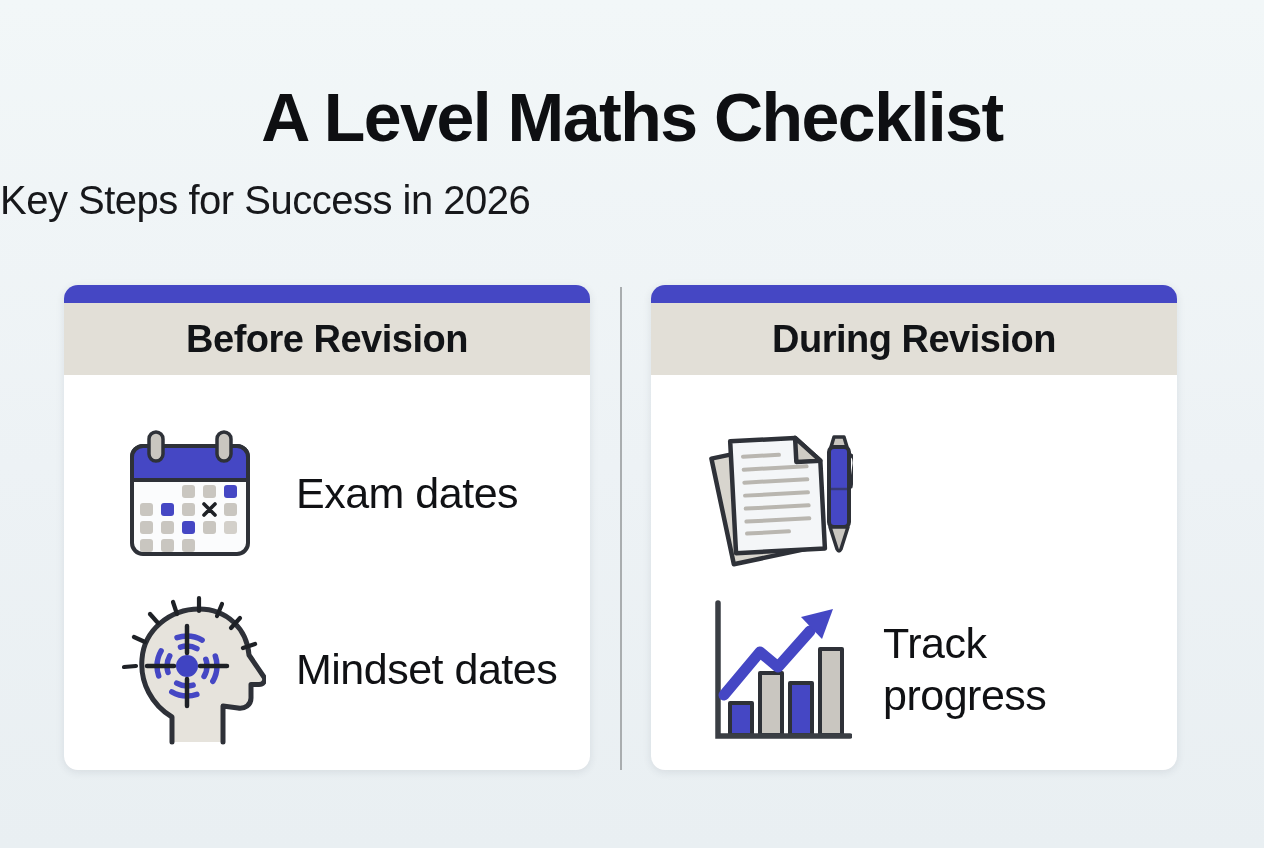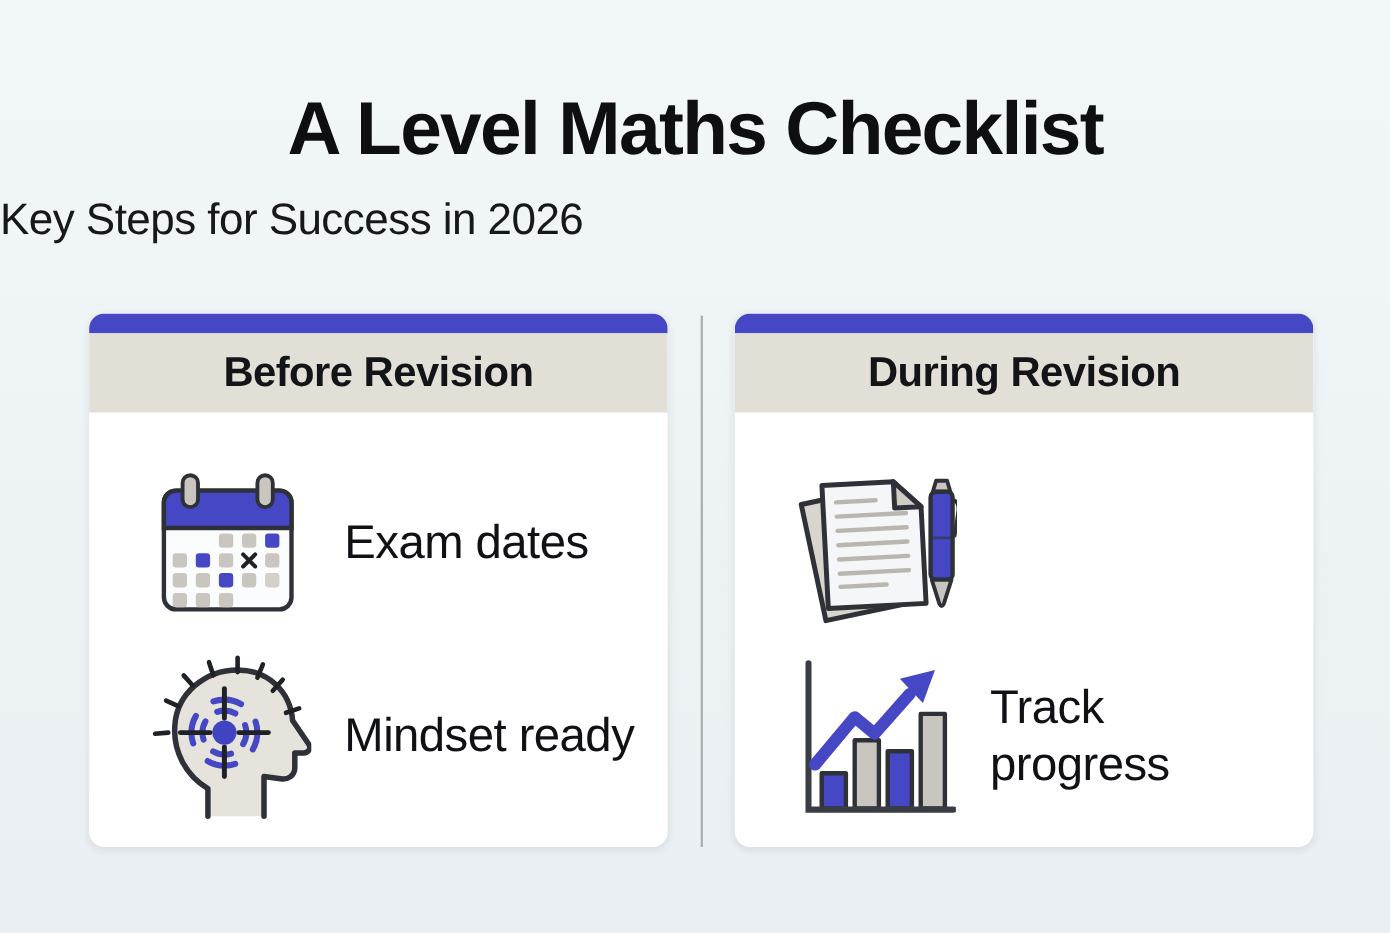--- a/index.html
+++ b/index.html
@@ -25,21 +25,21 @@
     margin-top: 22px;
     font-size: 40px;
     font-weight: normal;
     letter-spacing: -0.5px;
     color: #17181B;
   }
 
   .cards-wrap {
     position: absolute;
     top: 285px;
-    left: 81px;
+    left: 64px;
     width: 1113px;
     display: flex;
     align-items: flex-end;
   }
   .card {
     width: 526px;
     height: 485px;
     background: #FFFFFF;
     border-radius: 14px;
     box-shadow: 0 2px 8px rgba(40,50,70,0.10);
@@ -163,21 +163,21 @@
                 <path d="M20,42 L31,47"></path>
                 <path d="M36,19 L44,28"></path>
                 <path d="M59,7 L63,19"></path>
                 <path d="M85,3 L85,16"></path>
                 <path d="M108,9 L103,21"></path>
                 <path d="M126,23 L117,33"></path>
                 <path d="M141,49 L129,53"></path>
               </g>
             </svg>
           </span>
-          <span class="item-label">Mindset ready</span>
+          <span class="item-label">Mindset dates</span>
         </div>
 
       </div>
     </div>
 
     <div class="divider-col">
       <div class="divider"></div>
     </div>
 
     <div class="card">

